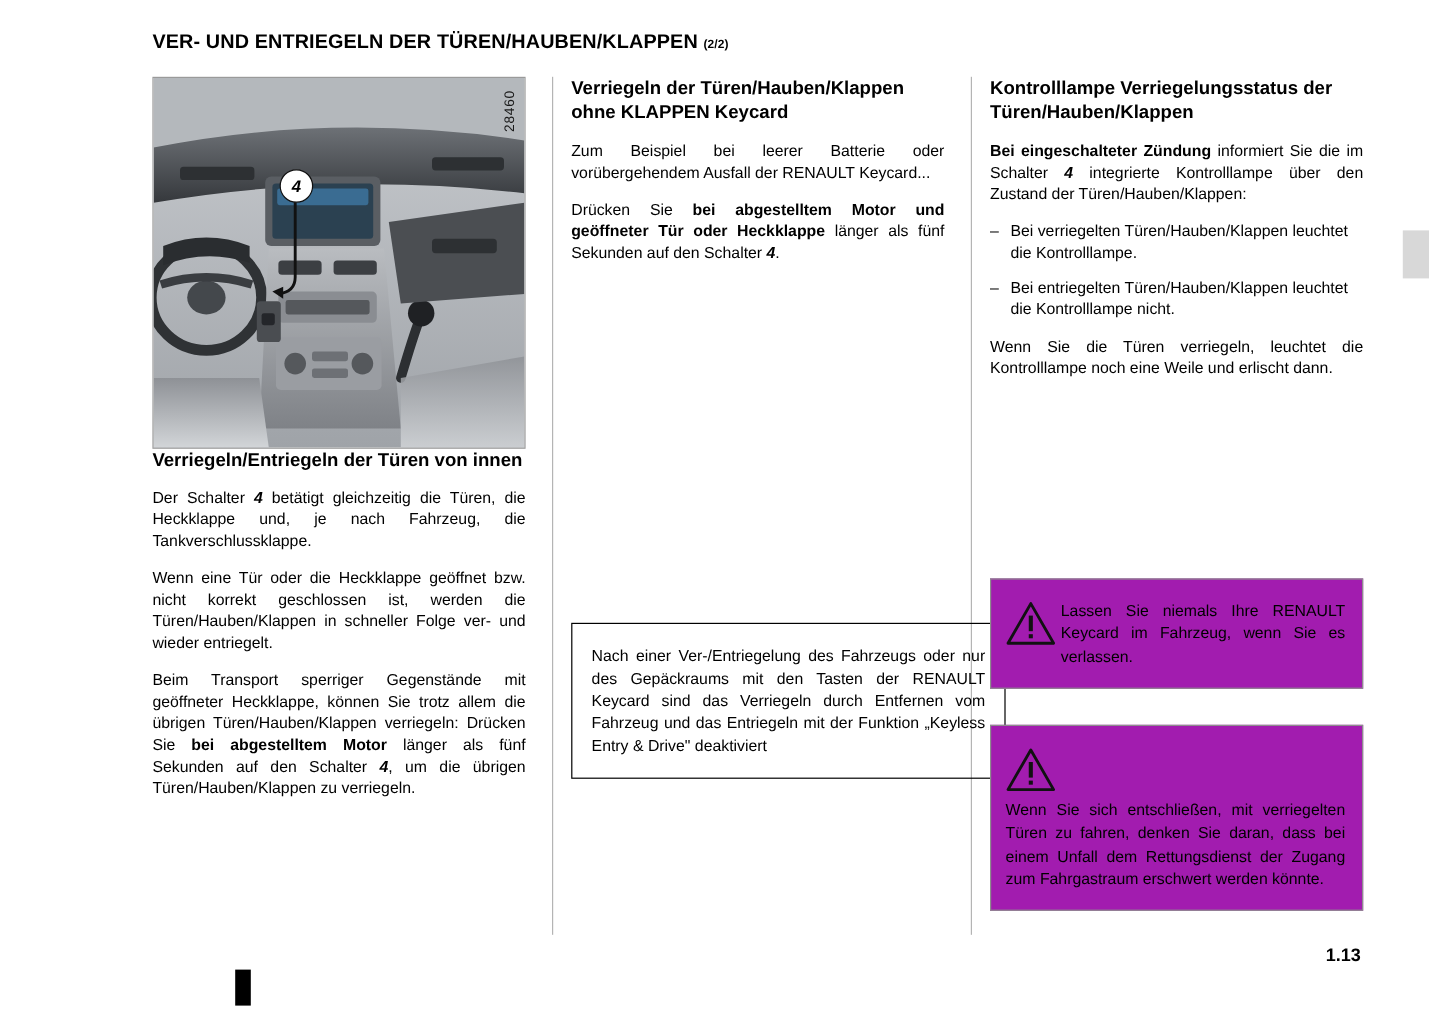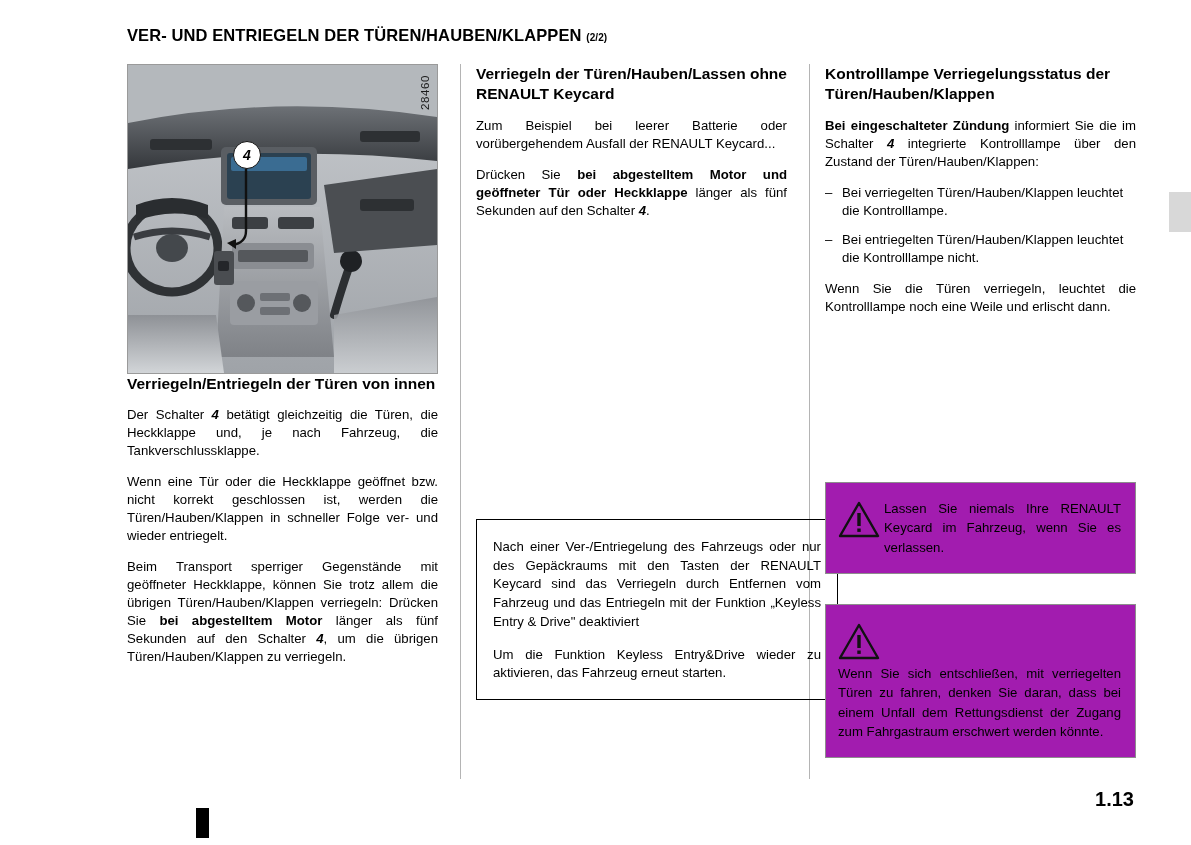--- a/index.html
+++ b/index.html
@@ -53,21 +53,21 @@
     width: 13px;
     height: 30px;
     background: #000000;
   }
 
   
   .page-number {
     position: absolute;
     right: 57px;
     top: 788px;
-    font-size: 20px;
+    font-size: 15px;
     font-weight: bold;
   }
 
   
   .col {
     position: absolute;
     top: 64px;
     width: 311px;
   }
   .col1 { left: 127px; }
@@ -299,32 +299,31 @@
     <h2 class="sub col1-heading">Verriegeln/Entriegeln der Türen von innen</h2>
 
     <p class="body">Der Schalter <span class="i">4</span> betätigt gleichzeitig die Türen, die Heckklappe und, je nach Fahrzeug, die Tankverschlussklappe.</p>
 
     <p class="body">Wenn eine Tür oder die Heckklappe geöffnet bzw. nicht korrekt geschlossen ist, werden die Türen/Hauben/Klappen in schneller Folge ver- und wieder entriegelt.</p>
 
     <p class="body">Beim Transport sperriger Gegenstände mit geöffneter Heckklappe, können Sie trotz allem die übrigen Türen/Hauben/Klappen verriegeln: Drücken Sie <span class="b">bei abgestelltem Motor</span> länger als fünf Sekunden auf den Schalter <span class="i">4</span>, um die übrigen Türen/Hauben/Klappen zu verriegeln.</p>
   </div>
 
   <div class="col col2">
-    <h2 class="sub">Verriegeln der Türen/Hauben/Lassen ohne RENAULT Keycard</h2>
+    <h2 class="sub">Verriegeln der Türen/Hauben/Klappen ohne KLAPPEN Keycard</h2>
 
     <p class="body">Zum Beispiel bei leerer Batterie oder vorübergehendem Ausfall der RENAULT Keycard...</p>
 
     <p class="body">Drücken Sie <span class="b">bei abgestelltem Motor und geöffneter Tür oder Heckklappe</span> länger als fünf Sekunden auf den Schalter <span class="i">4</span>.</p>
 
 
   </div>
 
   <div class="note-box">
     <p>Nach einer Ver-/Entriegelung des Fahrzeugs oder nur des Gepäckraums mit den Tasten der RENAULT Keycard sind das Verriegeln durch Entfernen vom Fahrzeug und das Entriegeln mit der Funktion „Keyless Entry &amp; Drive" deaktiviert</p>
-    <p>Um die Funktion Keyless Entry&amp;Drive wieder zu aktivieren, das Fahrzeug erneut starten.</p>
   </div>
 
   <div class="col col3">
     <h2 class="sub">Kontrolllampe Verriegelungsstatus der Türen/Hauben/Klappen</h2>
 
     <p class="body"><span class="b">Bei eingeschalteter Zündung</span> informiert Sie die im Schalter <span class="i">4</span> integrierte Kontrolllampe über den Zustand der Türen/Hauben/Klappen:</p>
 
     <ul class="dashlist">
       <li><span class="dash">–</span><span>Bei verriegelten Türen/Hauben/Klappen leuchtet die Kontrolllampe.</span></li>
       <li><span class="dash">–</span><span>Bei entriegelten Türen/Hauben/Klappen leuchtet die Kontrolllampe nicht.</span></li>

